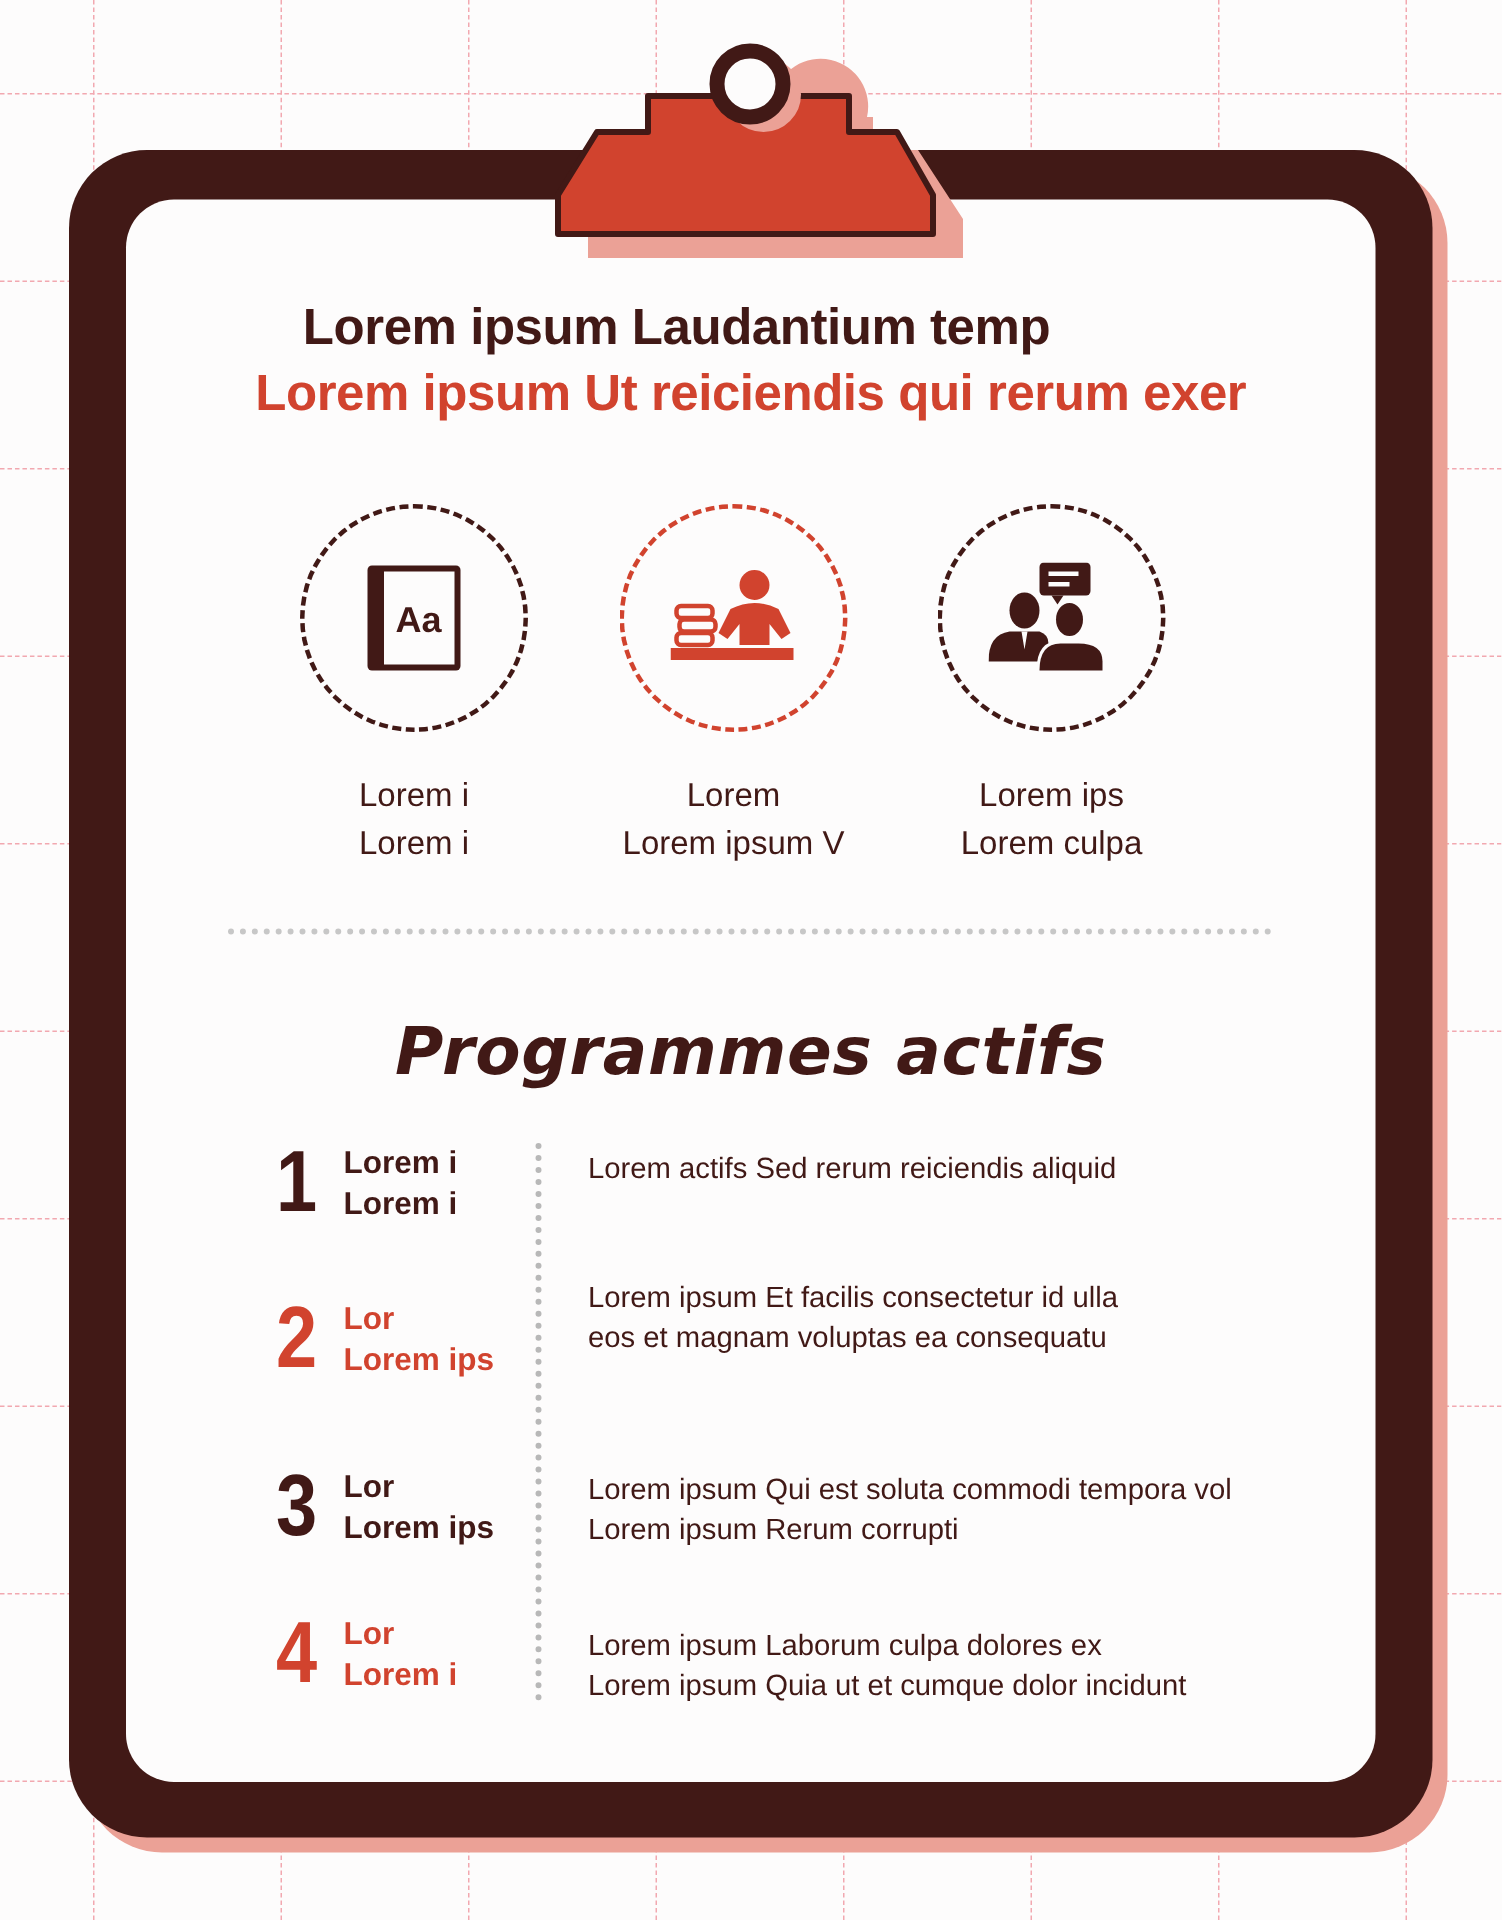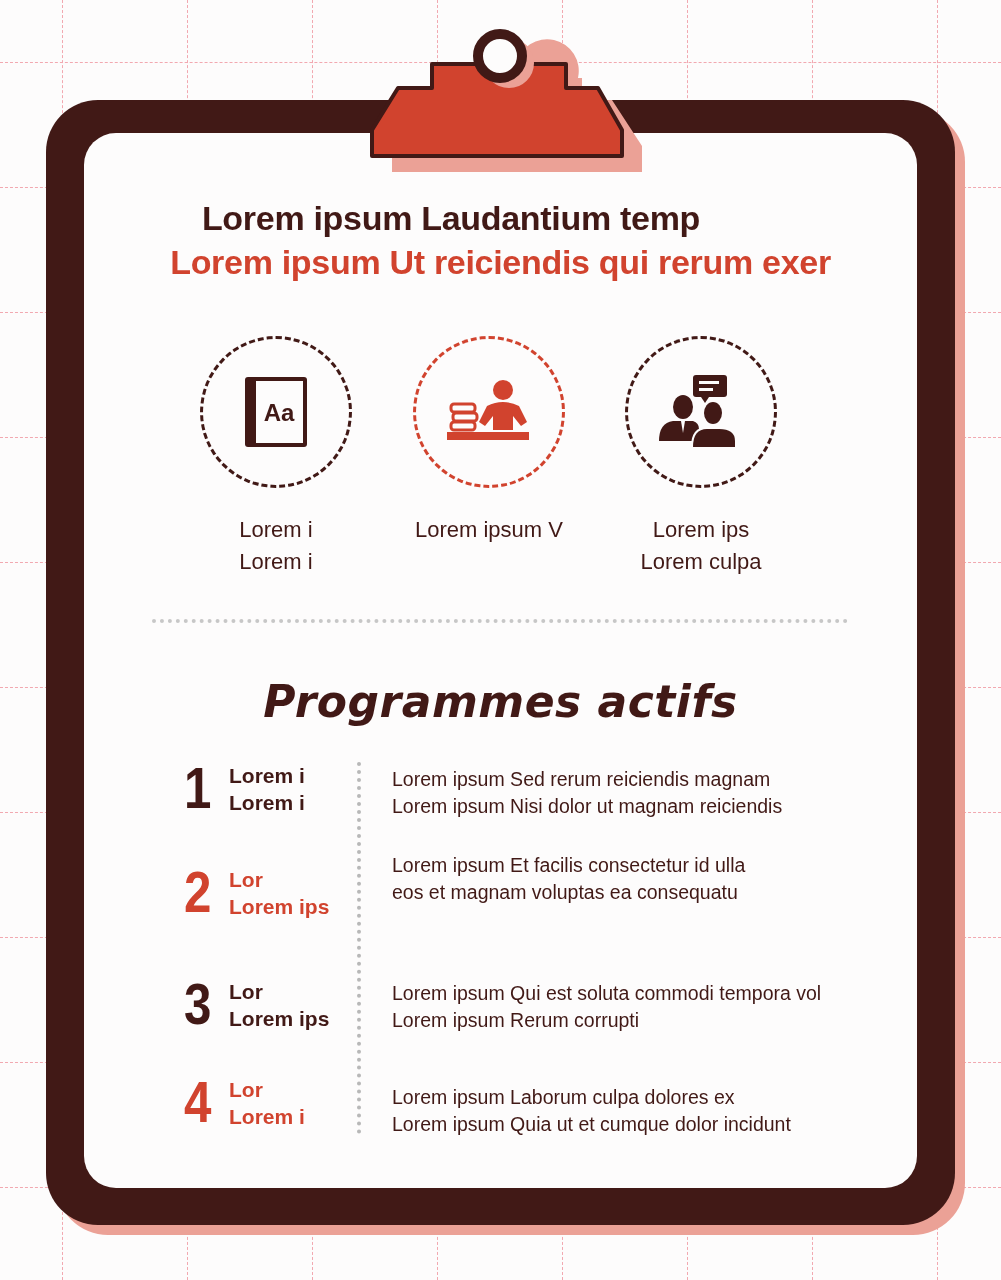--- a/index.html
+++ b/index.html
@@ -138,20 +138,21 @@
     <svg width="84" height="64" viewBox="0 0 84 64">
       <circle cx="56" cy="10" r="10" fill="#d1432e"></circle>
       <path d="M40 26 Q56 18 72 26 L80 42 L74 46 L66 36 L66 50 L46 50 L46 36 L38 46 L32 42 Z" fill="#d1432e"></path>
       <rect x="0" y="52" width="82" height="8" fill="#d1432e"></rect>
       <rect x="4" y="42" width="24" height="8" rx="3" fill="none" stroke="#d1432e" stroke-width="3"></rect>
       <rect x="6" y="33" width="24" height="8" rx="3" fill="none" stroke="#d1432e" stroke-width="3"></rect>
       <rect x="4" y="24" width="24" height="8" rx="3" fill="none" stroke="#d1432e" stroke-width="3"></rect>
     </svg>
   </div>
   <div class="label">
+    <div>Lorem</div>
     <div>Lorem ipsum V</div>
   </div>
 </div>
 
 <div class="feature" style="left:591px; top:336px;">
   <div class="ring">
     <svg width="84" height="74" viewBox="0 0 84 74">
       <rect x="34" y="0" width="34" height="22" rx="3" fill="#411916"></rect>
       <path d="M42 22 L46 28 L50 22 Z" fill="#411916"></path>
       <rect x="40" y="6" width="20" height="3" fill="#fdfcfc"></rect>
@@ -177,22 +178,21 @@
 
 <div class="vline"></div>
 
 <div class="prog" style="top:762px;">
   <div class="num dark" style="top:-8px;">1</div>
   <div class="name dark" style="top:0px;">
     <div>Lorem i</div>
     <div>Lorem i</div>
   </div>
   <div class="desc" style="top:4px;">
-    <div>Lorem ipsum Sed rerum reiciendis magnam</div>
-    <div>Lorem ipsum Nisi dolor ut magnam reiciendis</div>
+    <div>Lorem actifs Sed rerum reiciendis aliquid</div>
   </div>
 </div>
 
 <div class="prog" style="top:866px;">
   <div class="num red" style="top:-8px;">2</div>
   <div class="name red" style="top:0px;">
     <div>Lor</div>
     <div>Lorem ips</div>
   </div>
   <div class="desc" style="top:-14px;">

